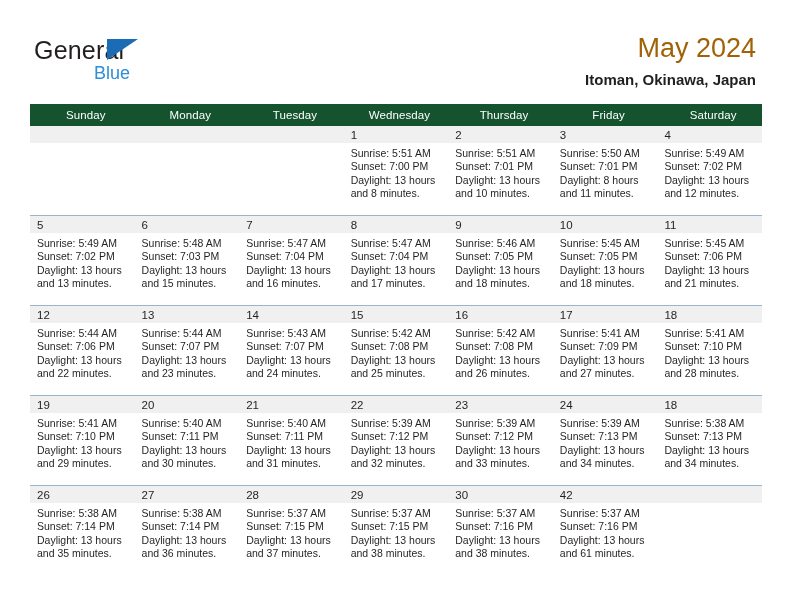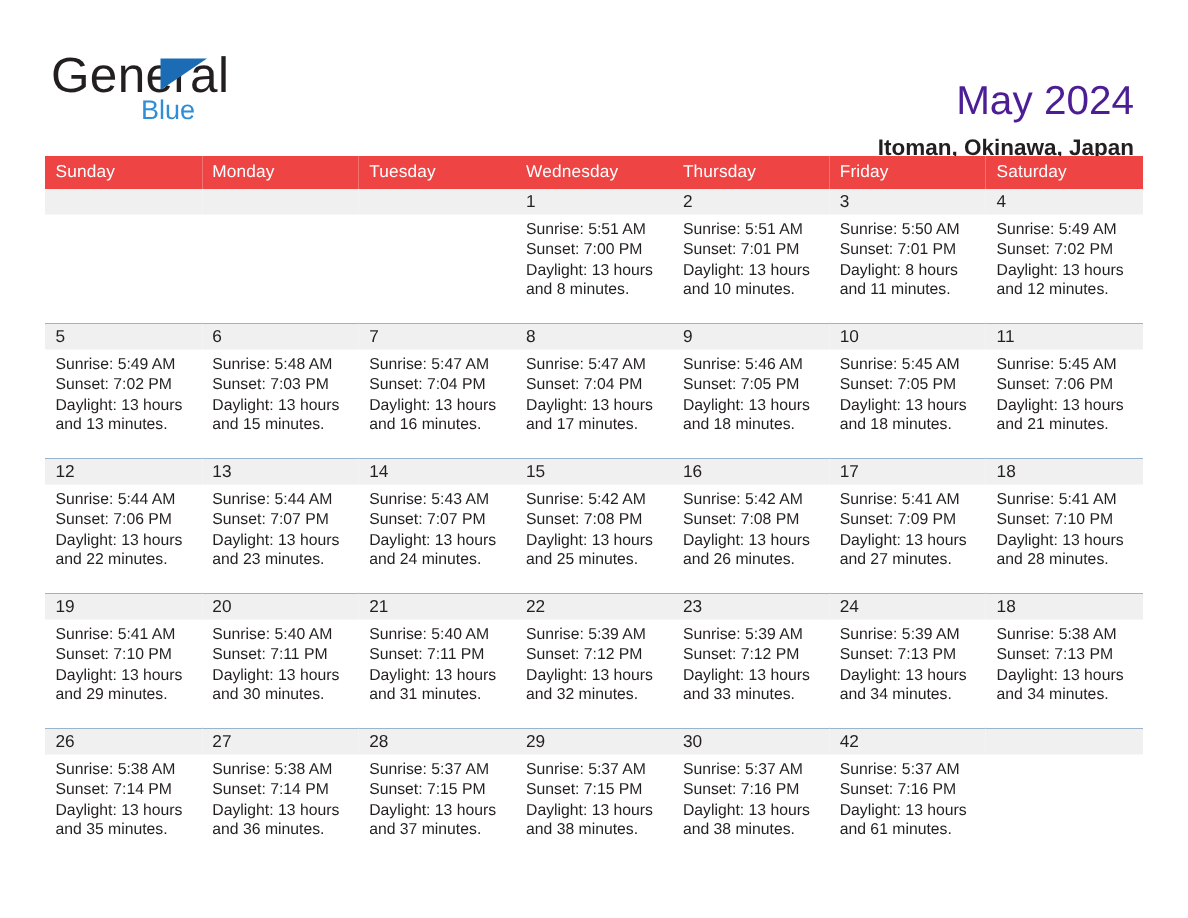--- a/index.html
+++ b/index.html
@@ -33,21 +33,21 @@
     position: absolute;
     left: 34px;
     top: 36px;
     width: 210px;
     height: 54px;
   }
   .brand-general {
     position: absolute;
     left: 0;
     top: 0;
-    font-size: 33px;
+    font-size: 25px;
     letter-spacing: 0.2px;
     color: #231f20;
     font-family: "Liberation Sans", sans-serif;
     line-height: 28px;
   }
   .brand-triangle {
     position: absolute;
     left: 73px;
     top: 3px;
     width: 0;
@@ -66,49 +66,48 @@
   }
 
   .title-block {
     position: absolute;
     right: 36px;
     top: 32px;
     text-align: right;
   }
   .cal-title {
     font-size: 27px;
-    color: #4c1d95;
+    color: #a16207;
     line-height: 32px;
     white-space: nowrap;
-    margin-top: 19px;
   }
   .cal-subtitle {
     margin-top: 7px;
     font-size: 15px;
     color: #231f20;
     line-height: 18px;
     white-space: nowrap;
     font-weight: bold;
   }
 
   
   .calendar {
     position: absolute;
     left: 30px;
     top: 104px;
     width: 732px;
     border-collapse: collapse;
     table-layout: fixed;
   }
   .calendar th {
-    background: #ef4444;
+    background: #14532d;
     color: #ffffff;
     font-size: 11.5px;
     font-weight: normal;
-    text-align: left;
+    text-align: center;
     padding: 5px 0 5px 7px;
     height: 19px;
     box-sizing: border-box;
     vertical-align: middle;
     letter-spacing: 0.1px;
   }
   .calendar td {
     width: 104.57px;
     height: 89px;
     vertical-align: top;

